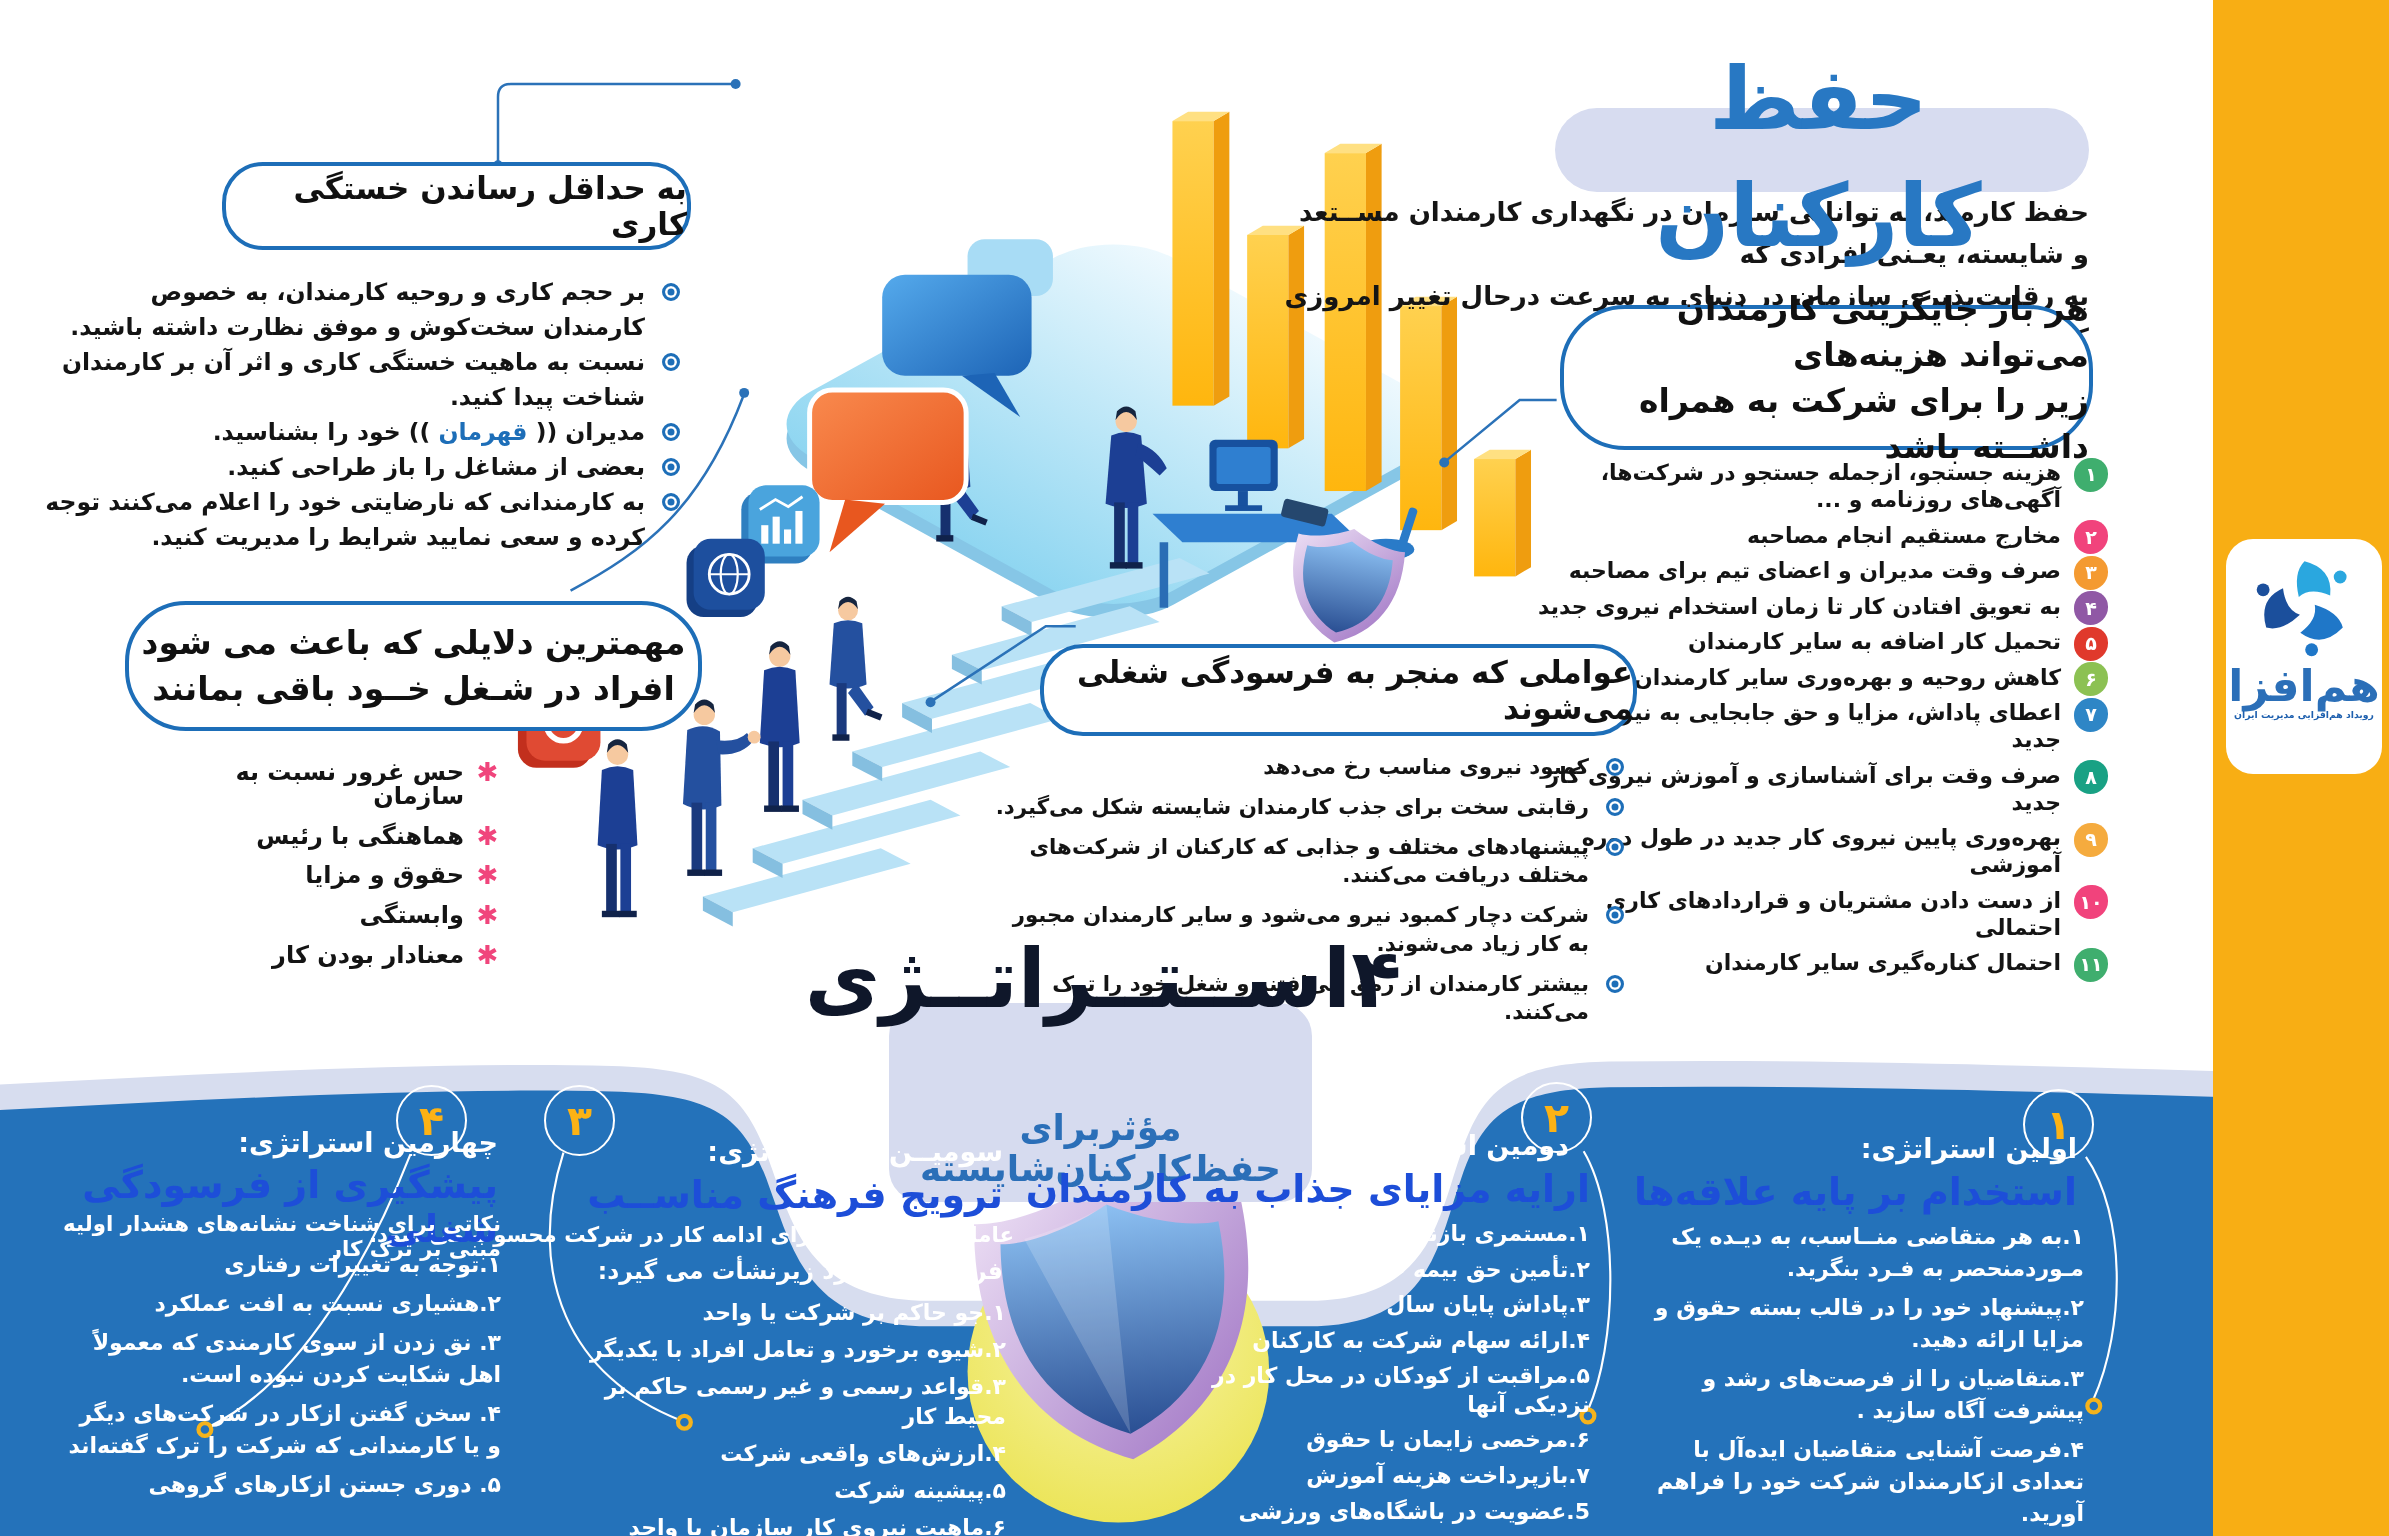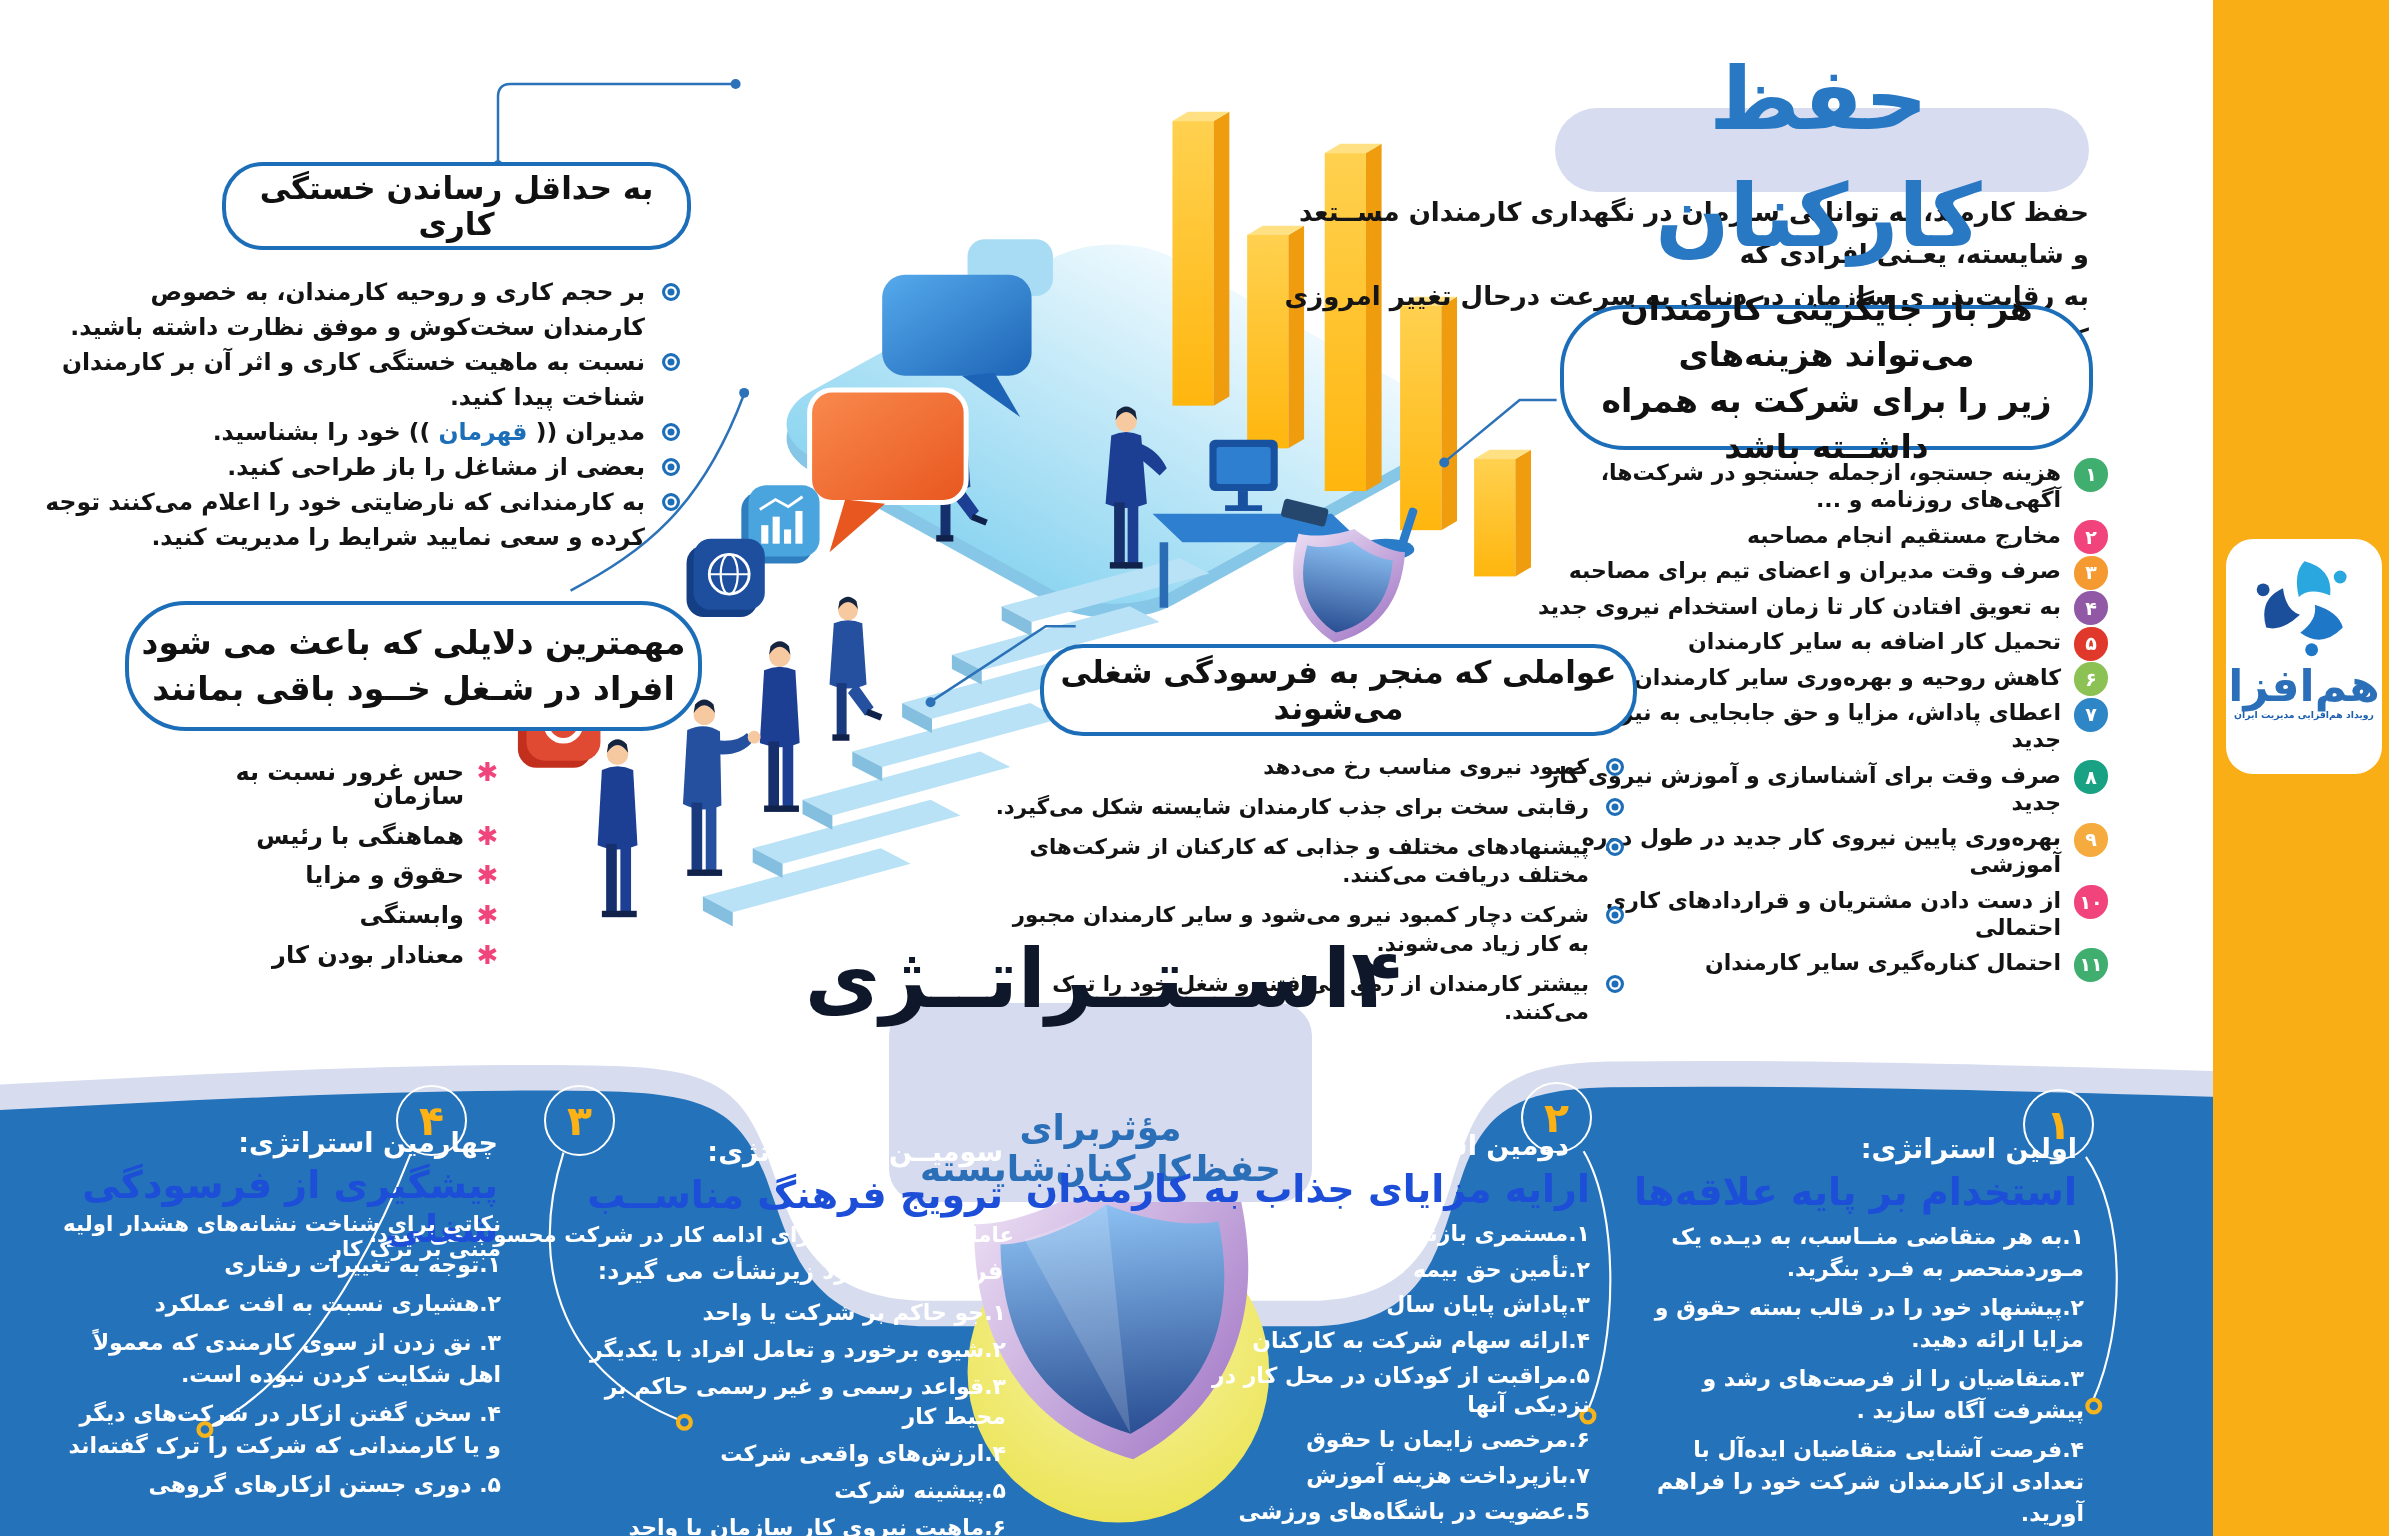--- a/index.html
+++ b/index.html
@@ -6,21 +6,21 @@
   #canvas{position:relative;width:2389px;height:1537px;overflow:hidden;background:#ffffff;
           font-family:"DejaVu Sans",sans-serif;direction:rtl;}
   #decor{position:absolute;inset:0;z-index:1;}
   .txt{position:absolute;z-index:2;}
   
   .title-pill{position:absolute;z-index:2;background:#d7dcf0;border-radius:44px;}
   .main-title{position:absolute;z-index:3;color:#2878c3;font-weight:700;text-align:center;}
   .intro{color:#151515;font-weight:700;font-size:26px;line-height:42px;text-align:right;}
   
   .obox{position:absolute;z-index:2;background:#fff;border:4.3px solid #1d6eb8;border-radius:50px;
-        display:flex;align-items:center;justify-content:center;text-align:center;
+        display:flex;align-items:center;justify-content:center;
         color:#111;font-weight:700;}
   
   .blist{color:#141414;font-weight:700;text-align:right;}
   .b-item{position:relative;padding-right:41px;}
   .b-item .ring{position:absolute;right:5.7px;top:7.8px;width:12px;height:12px;border:3.6px solid #1d6eb8;
                 border-radius:50%;box-shadow:inset 0 0 0 2.5px #fff, inset 0 0 0 8.5px #1d6eb8;}
   .hero-word{color:#1d6eb8;}
   .star-item{position:relative;padding-right:37px;}
   .star-item .star{position:absolute;right:2.8px;top:0;color:#f0457c;font-size:26px;}
   

